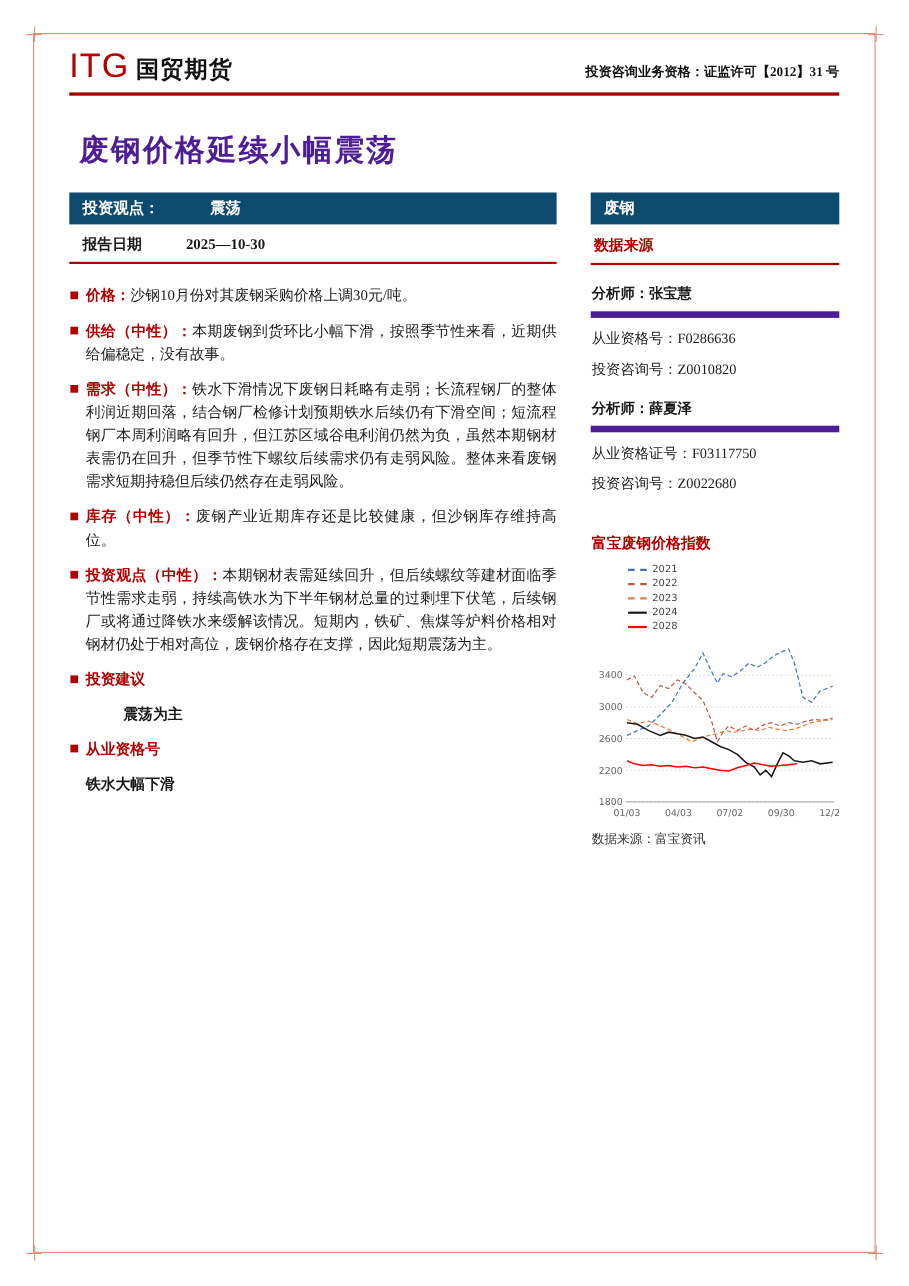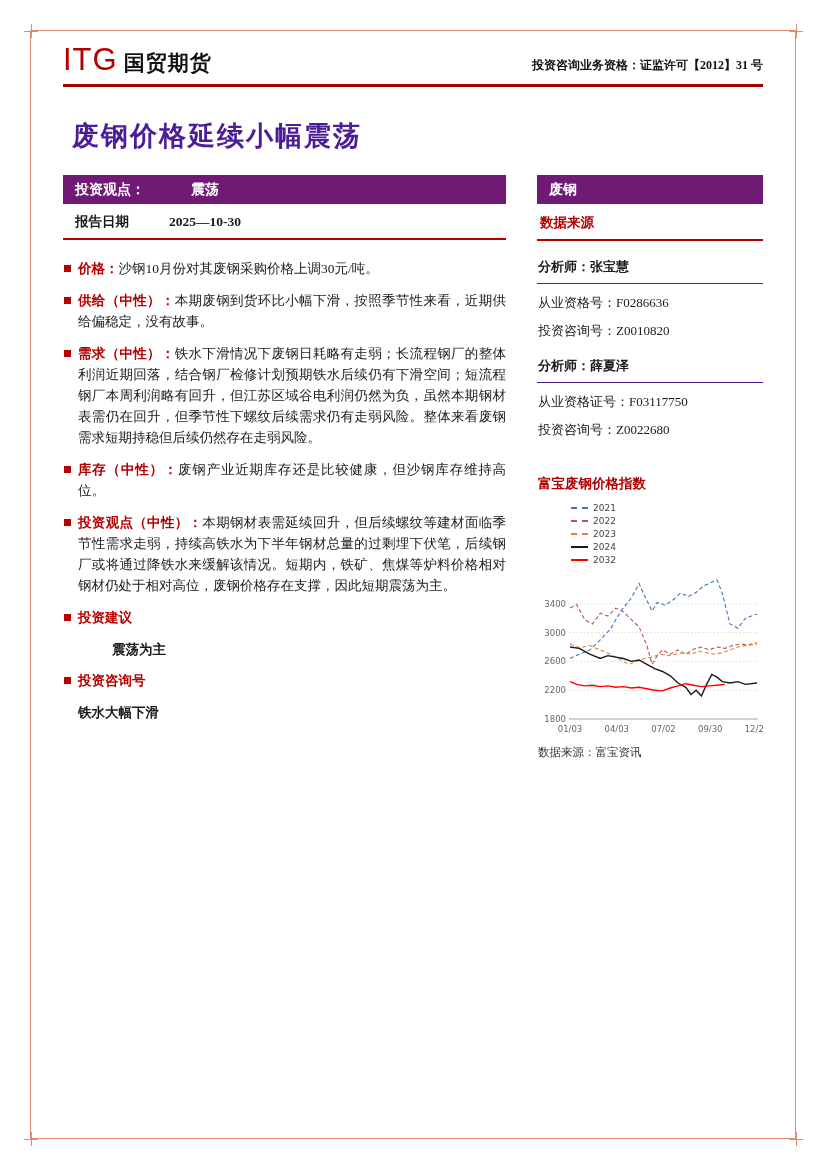--- a/index.html
+++ b/index.html
@@ -29,21 +29,21 @@
   .header-rule { position:absolute; left:63px; top:84px; width:700px; height:3px; background:#a30000; }
 
   
   .page-title { position:absolute; left:72px; top:118px; font-size:27px;
                 font-weight:bold; color:#4c1d95; letter-spacing:2px; }
 
   
   .main    { position:absolute; left:63px;  top:175px; width:443px; }
   .sidebar { position:absolute; left:537px; top:175px; width:226px; }
 
-  .banner { background:#701a75; color:#fff; height:29px; display:flex;
+  .banner { background:#0c4a6e; color:#fff; height:29px; display:flex;
             align-items:center; padding:0 12px; font-weight:bold; font-size:14px; }
   .banner .val { margin-left:46px; }
 
   .date-row { display:flex; align-items:baseline; padding:9px 12px 7px;
               border-bottom:2px solid #b30000; font-weight:bold; font-size:13.5px; }
   .date-row .val { margin-left:40px; }
 
   .bullets { margin-top:18px; }
   .bullet { position:relative; padding-left:15px; margin-bottom:11px; }
   .sq { position:absolute; left:1px; top:7px; width:7px; height:7px; background:#b30000; }
@@ -51,21 +51,21 @@
   .blabel { color:#b30000; font-weight:bold; }
   .sub-line { font-weight:bold; font-size:13.5px; line-height:21px; margin-bottom:10px;margin-left:12px; }
   .sub-line.indent { padding-left:37px; }
   .sub-line.flush  { padding-left:3px; }
 
   
   .report-type { color:#b30000; font-weight:bold; font-size:13.5px;
                  padding:10px 3px 7px; border-bottom:2px solid #b30000; }
   .analyst { margin-top:17px; }
   .analyst-name { font-weight:bold; font-size:13px; padding:0 1px 7px;
-                  border-bottom:1px solid #4c1d95; }
+                  border-bottom:6px solid #4c1d95; }
   .analyst-line { font-size:13px; margin-top:10px; padding-left:1px; }
   .chart-title { color:#b30000; font-weight:bold; font-size:13.5px; margin-top:36px; padding-left:1px; }
 
   .legend { margin-top:10px; padding-left:34px; display:grid;
             grid-template-columns:1fr; row-gap:3px; }
   .legend-item { display:flex; align-items:center; gap:5px;
                  font-family:"DejaVu Sans","Liberation Sans",sans-serif;
                  font-size:9px; color:#444; }
   .legend-line { width:17px; height:0; display:inline-block; }
 
@@ -127,21 +127,21 @@
     </div>
 
     <div class="bullet">
       <span class="sq"></span>
       <p class="btext"><b class="blabel">投资建议</b></p>
     </div>
     <p class="sub-line indent">震荡为主</p>
 
     <div class="bullet">
       <span class="sq"></span>
-      <p class="btext"><b class="blabel">投资咨询号</b></p>
+      <p class="btext"><b class="blabel">从业资格号</b></p>
     </div>
     <p class="sub-line flush">铁水大幅下滑</p>
   </div>
 </div>
 
 <div class="sidebar">
   <div class="banner">
     <span>废钢</span>
   </div>
   <div class="report-type">数据来源</div>
@@ -179,21 +179,21 @@
       <div class="legend-item">
         <span class="legend-line" style="border-top: 2px dashed rgb(237, 125, 49);"></span>
         <span>2023</span>
       </div>
       <div class="legend-item">
         <span class="legend-line" style="border-top: 2px solid rgb(26, 26, 26);"></span>
         <span>2024</span>
       </div>
       <div class="legend-item">
         <span class="legend-line" style="border-top: 2px solid rgb(255, 0, 0);"></span>
-        <span>2032</span>
+        <span>2028</span>
       </div>
     </div>
   <svg class="chart-svg" id="price-chart" width="226" height="168" viewBox="0 0 226 168">
       <line x1="32" y1="150" x2="221" y2="150" stroke="#c9c9c9" stroke-width="0.7" stroke-dasharray="1.5 2.2"></line>
       <text class="tick" x="29" y="153" text-anchor="end">1800</text>
       <line x1="32" y1="121.2" x2="221" y2="121.2" stroke="#c9c9c9" stroke-width="0.7" stroke-dasharray="1.5 2.2"></line>
       <text class="tick" x="29" y="124.2" text-anchor="end">2200</text>
       <line x1="32" y1="92.39999999999999" x2="221" y2="92.39999999999999" stroke="#c9c9c9" stroke-width="0.7" stroke-dasharray="1.5 2.2"></line>
       <text class="tick" x="29" y="95.39999999999999" text-anchor="end">2600</text>
       <line x1="32" y1="63.6" x2="221" y2="63.6" stroke="#c9c9c9" stroke-width="0.7" stroke-dasharray="1.5 2.2"></line>

